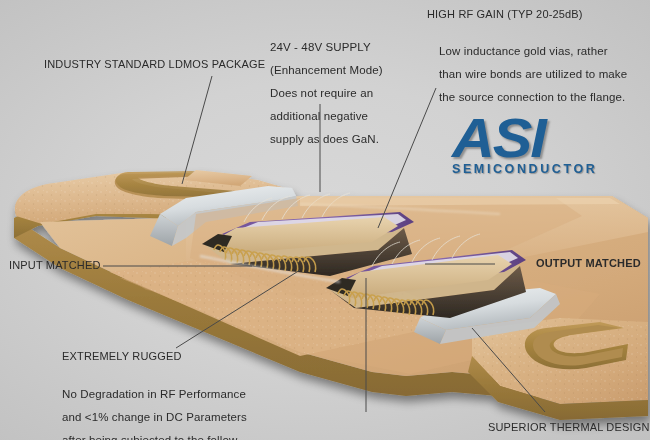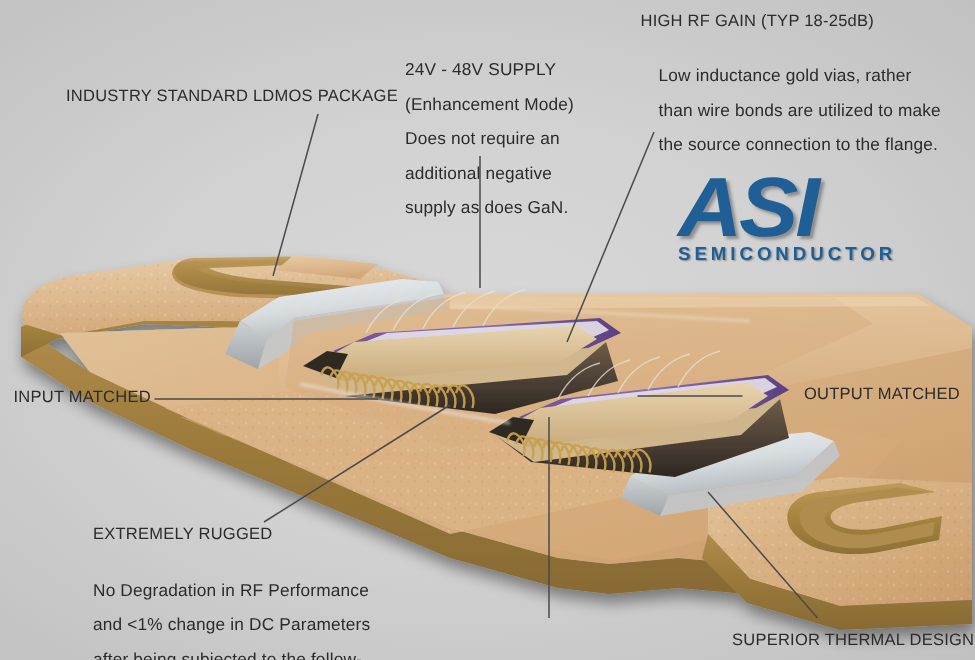--- a/index.html
+++ b/index.html
@@ -331,29 +331,29 @@
   </div>
 
   <div class="callout cap" style="left:44px;top:58px;">INDUSTRY STANDARD LDMOS PACKAGE</div>
 
   <div class="callout para" style="left:270px;top:36px;">24V - 48V  SUPPLY
 (Enhancement Mode)
 Does not require an
 additional negative
 supply as does GaN.</div>
 
-  <div class="callout cap" style="left:427px;top:8px;">HIGH RF GAIN (TYP 18-25dB)</div>
+  <div class="callout cap" style="left:427px;top:8px;">HIGH RF GAIN (TYP 20-25dB)</div>
 
   <div class="callout para" style="left:439px;top:40px;">Low inductance gold vias, rather
 than wire bonds are utilized to make
 the source connection to the flange.</div>
 
   <div class="callout cap" style="left:9px;top:259px;">INPUT MATCHED</div>
 
-  <div class="callout cap" style="left:536px;top:257px;">OUTPUT MATCHED</div>
+  <div class="callout cap" style="left:536px;top:257px;font-weight:bold;">OUTPUT MATCHED</div>
 
   <div class="callout cap" style="left:62px;top:350px;">EXTREMELY RUGGED</div>
 
   <div class="callout para" style="left:62px;top:383px;">No Degradation in RF Performance
 and &lt;1% change in DC Parameters
 after being subjected to the follow-
 ing simultaneously</div>
 
 
   <div class="callout cap" style="left:476px;top:421px;margin-left:12px;">SUPERIOR THERMAL DESIGN</div>

